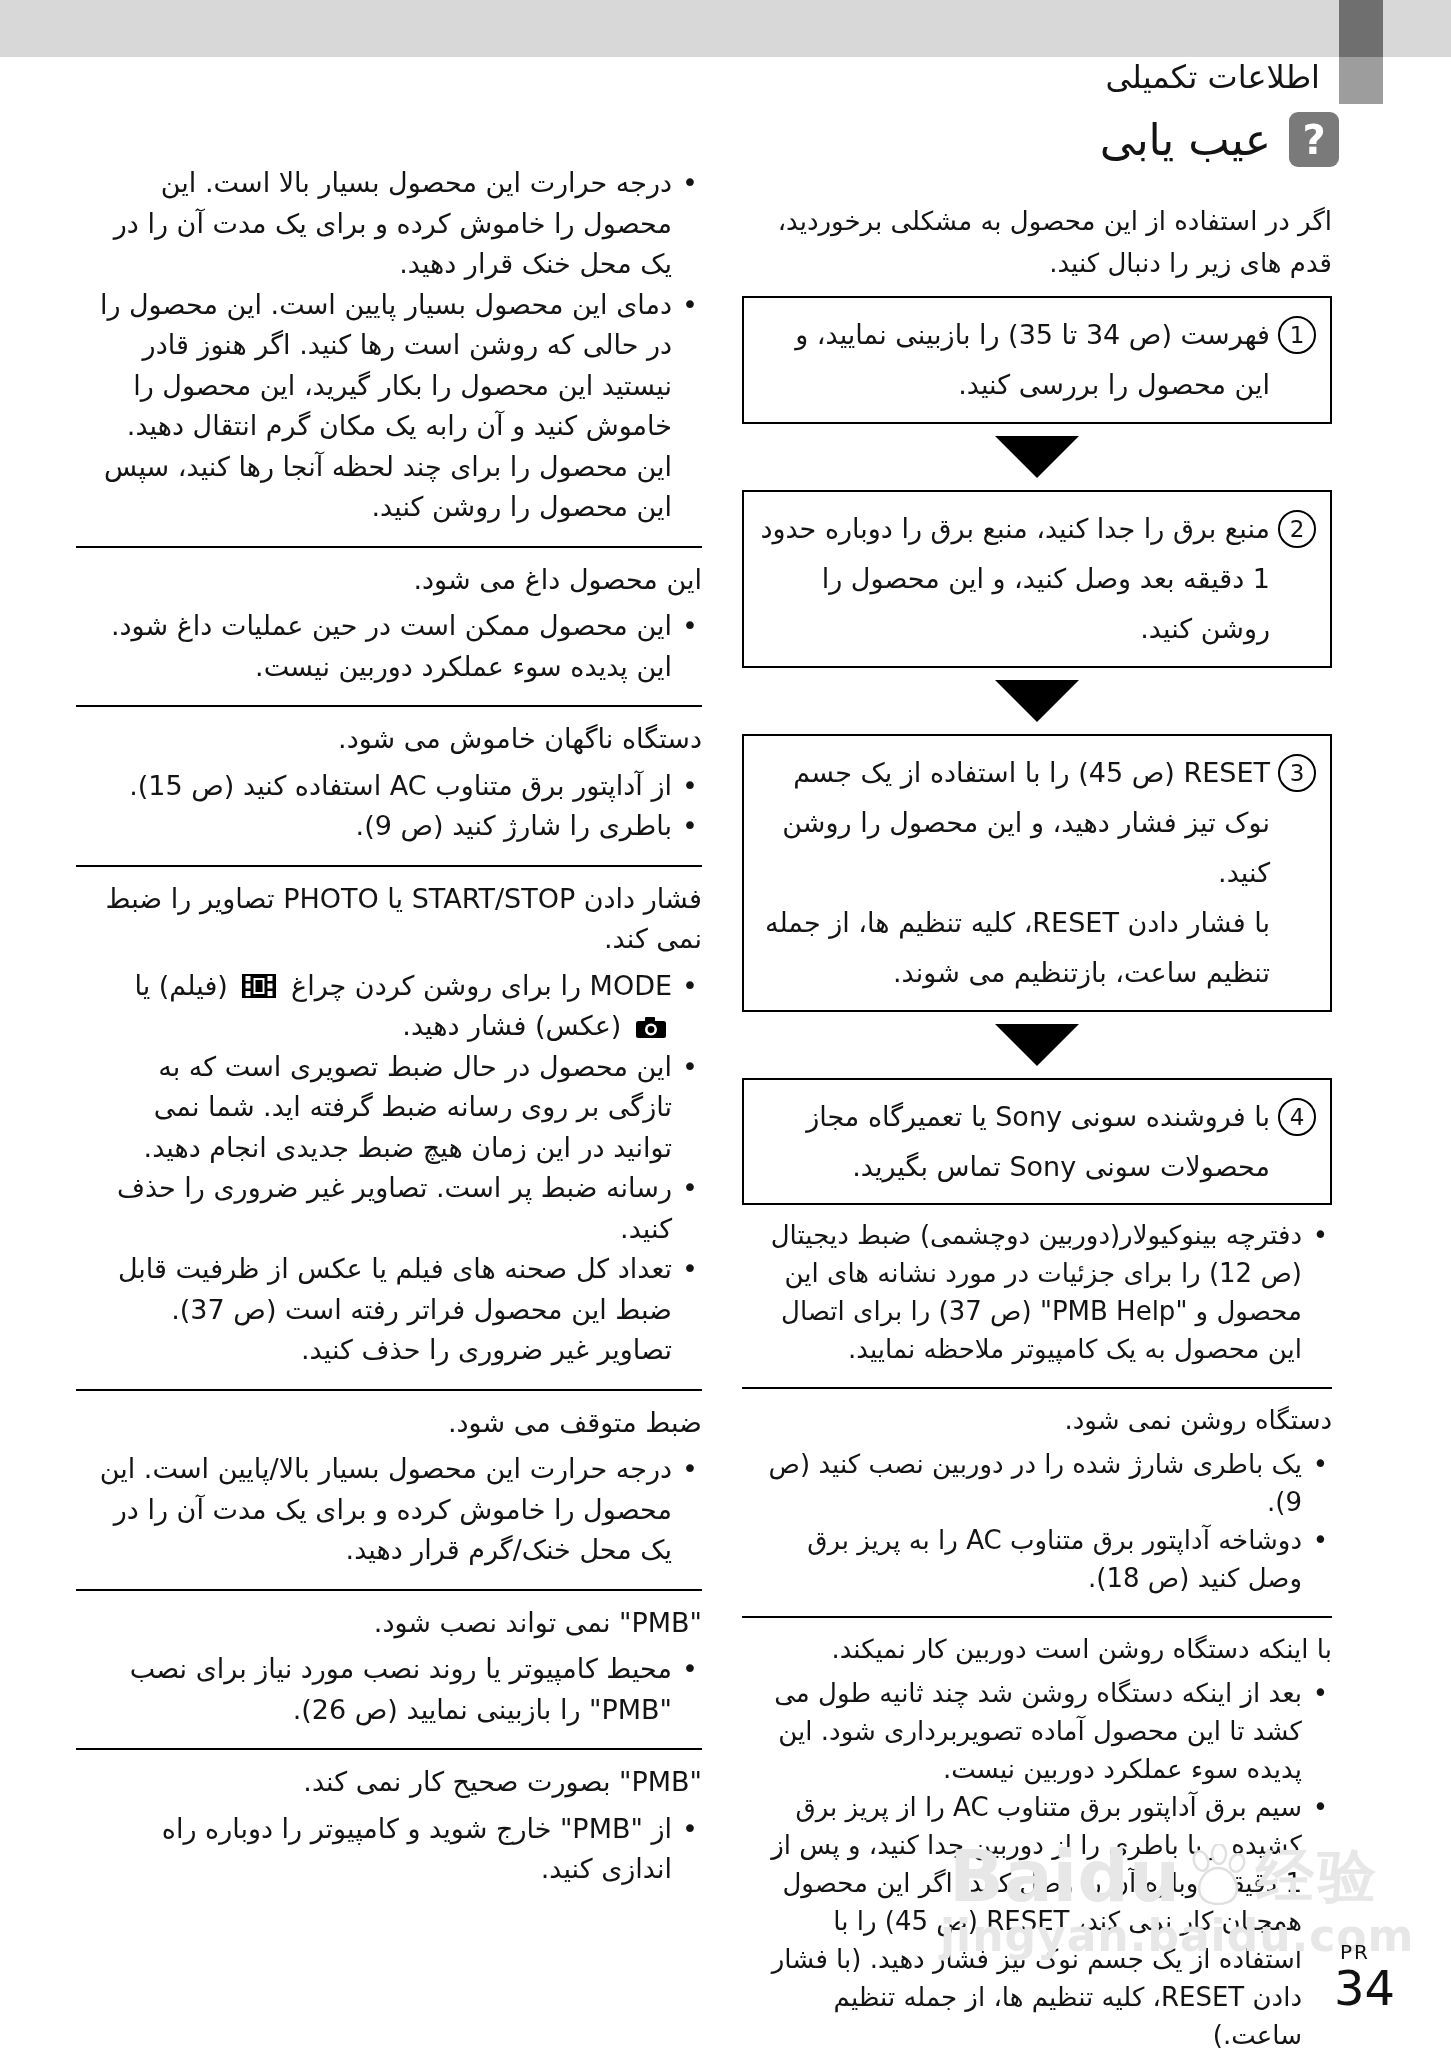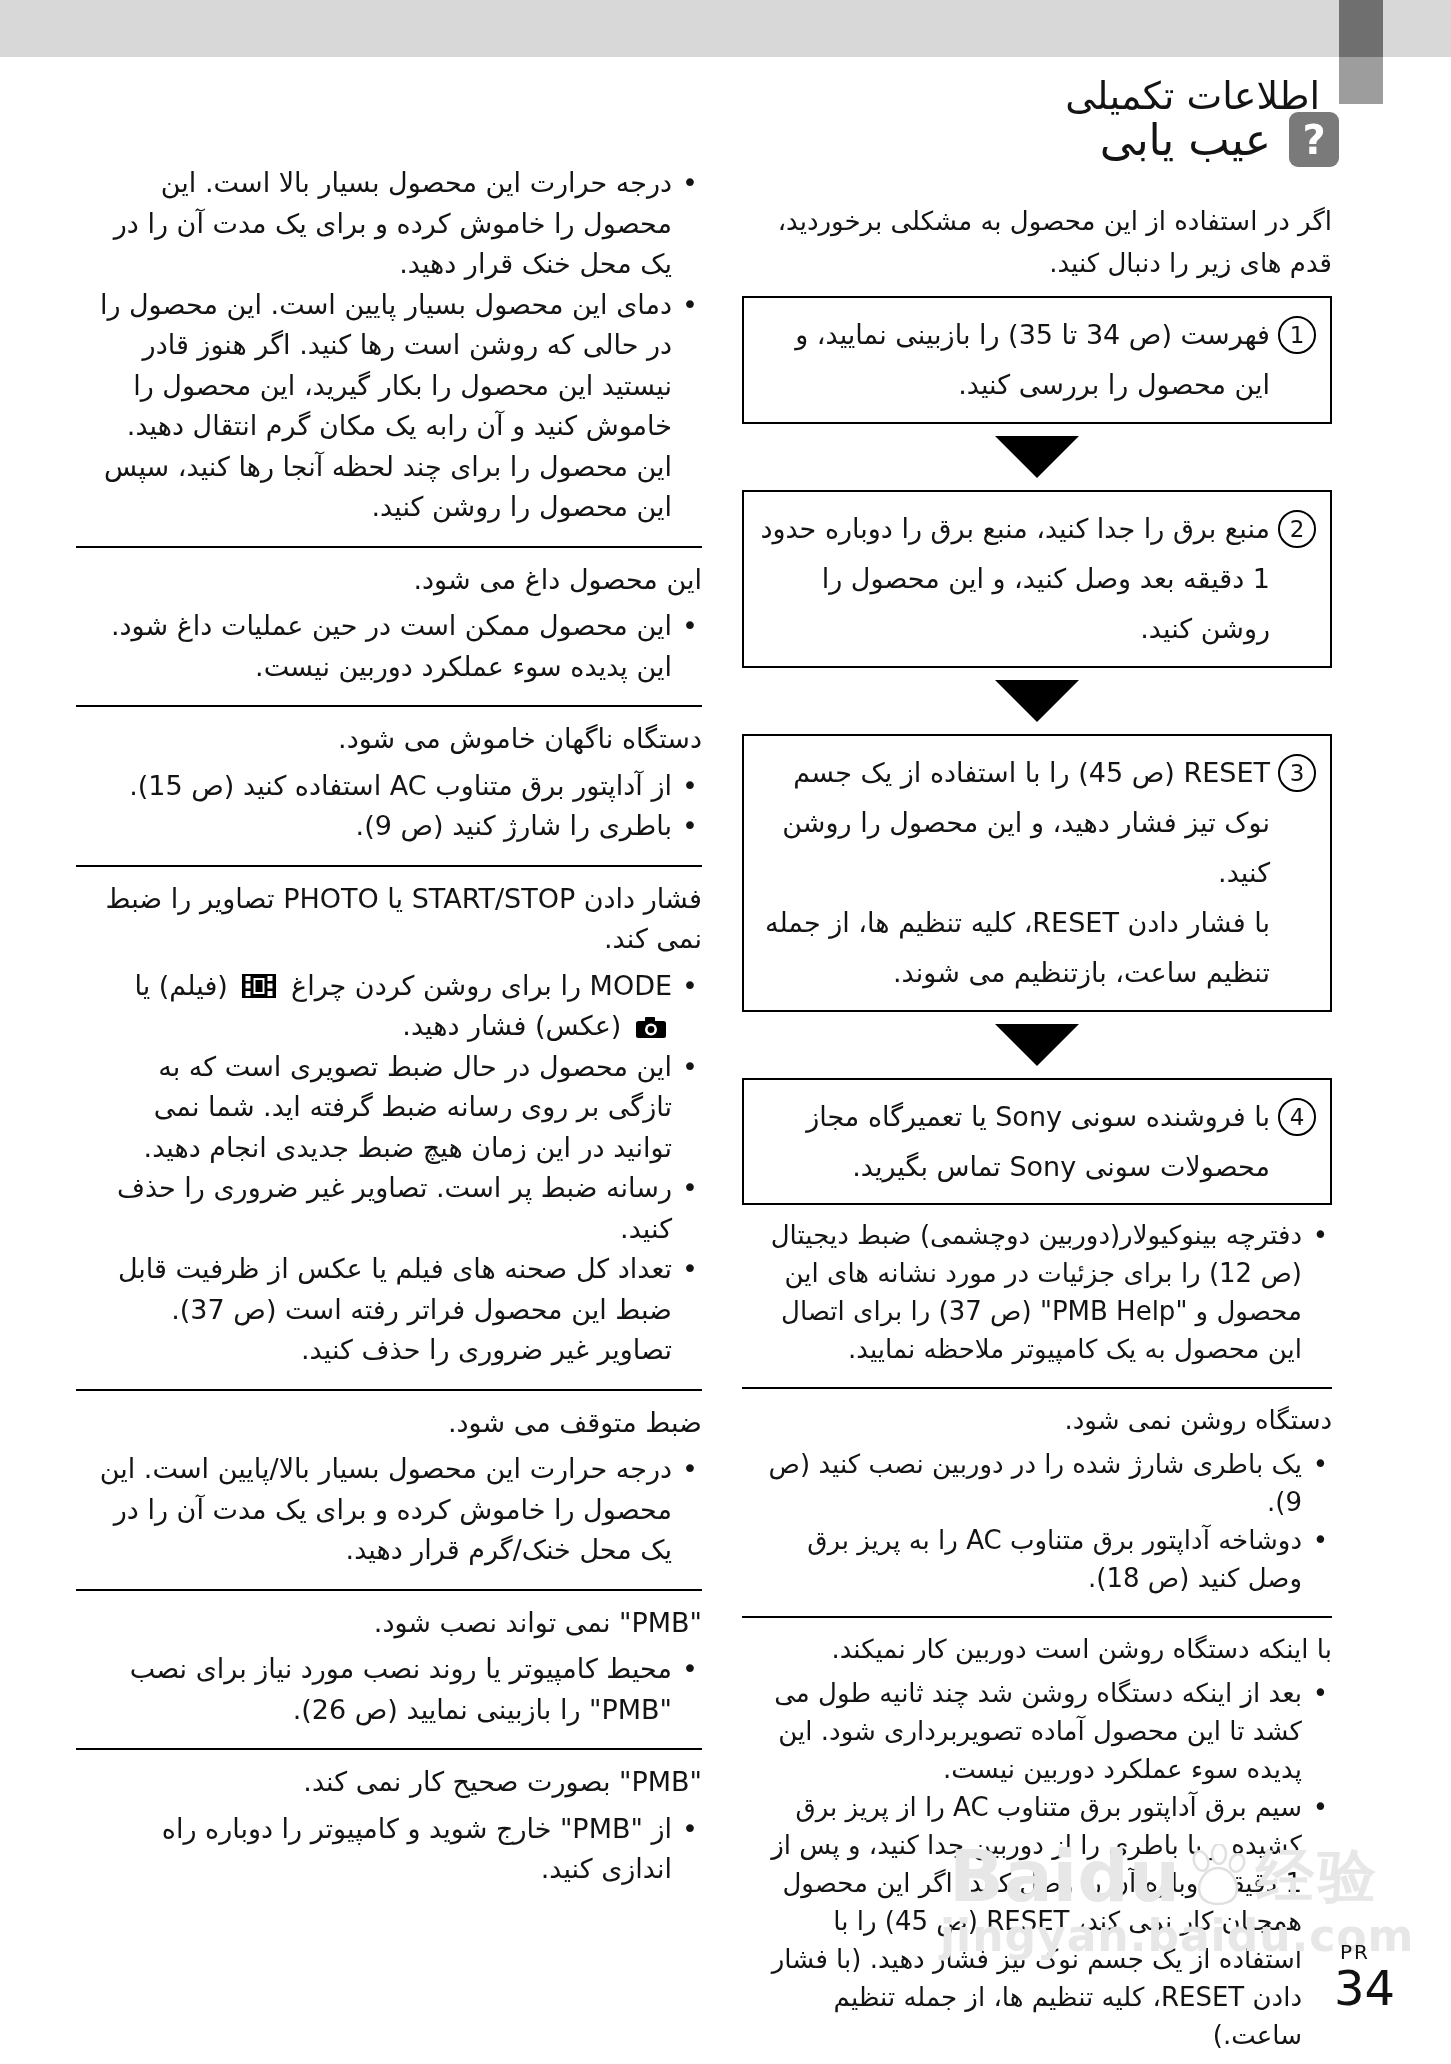--- a/index.html
+++ b/index.html
@@ -6,21 +6,21 @@
   .page{
     position:relative;width:1451px;height:2064px;background:#ffffff;
     overflow:hidden;direction:rtl;color:#141414;
     font-family:"DejaVu Sans",sans-serif;
   }
   
   .topband{position:absolute;top:0;left:0;width:1451px;height:57px;background:#d8d8d8;}
   .tab{position:absolute;top:0;right:68px;width:44px;}
   .tab-dark{height:57px;background:#6f6f6f;}
   .tab-light{height:47px;background:#9d9d9d;}
-  .section-label{position:absolute;top:74px;right:131px;font-size:38px;}
+  .section-label{position:absolute;top:58px;right:131px;font-size:32px;}
   .title-row{position:absolute;top:110px;right:112px;display:flex;align-items:center;gap:14px;}
   .q-icon{width:50px;height:55px;background:#7a7a7a;border-radius:9px;color:#fff;
     font-size:40px;font-weight:bold;display:flex;align-items:center;justify-content:center;}
   h1{font-size:44px;font-weight:normal;margin:4px;white-space:nowrap;}
 
   .col{position:absolute;}
   .col-right{top:201px;right:119px;width:590px;font-size:26px;}
   .col-left{top:163px;left:76px;width:626px;font-size:27px;}
 
   .intro{margin:0 0 12px 0;line-height:1.6;}

